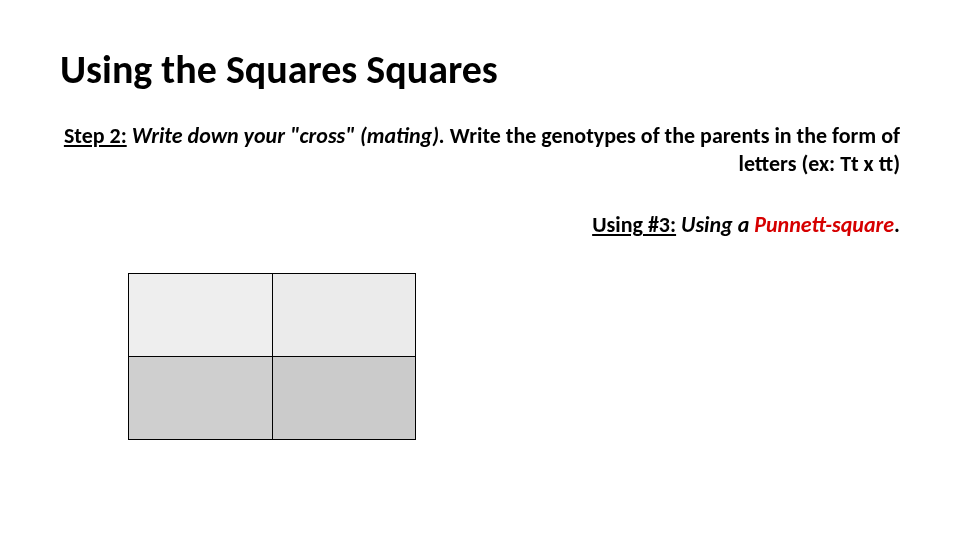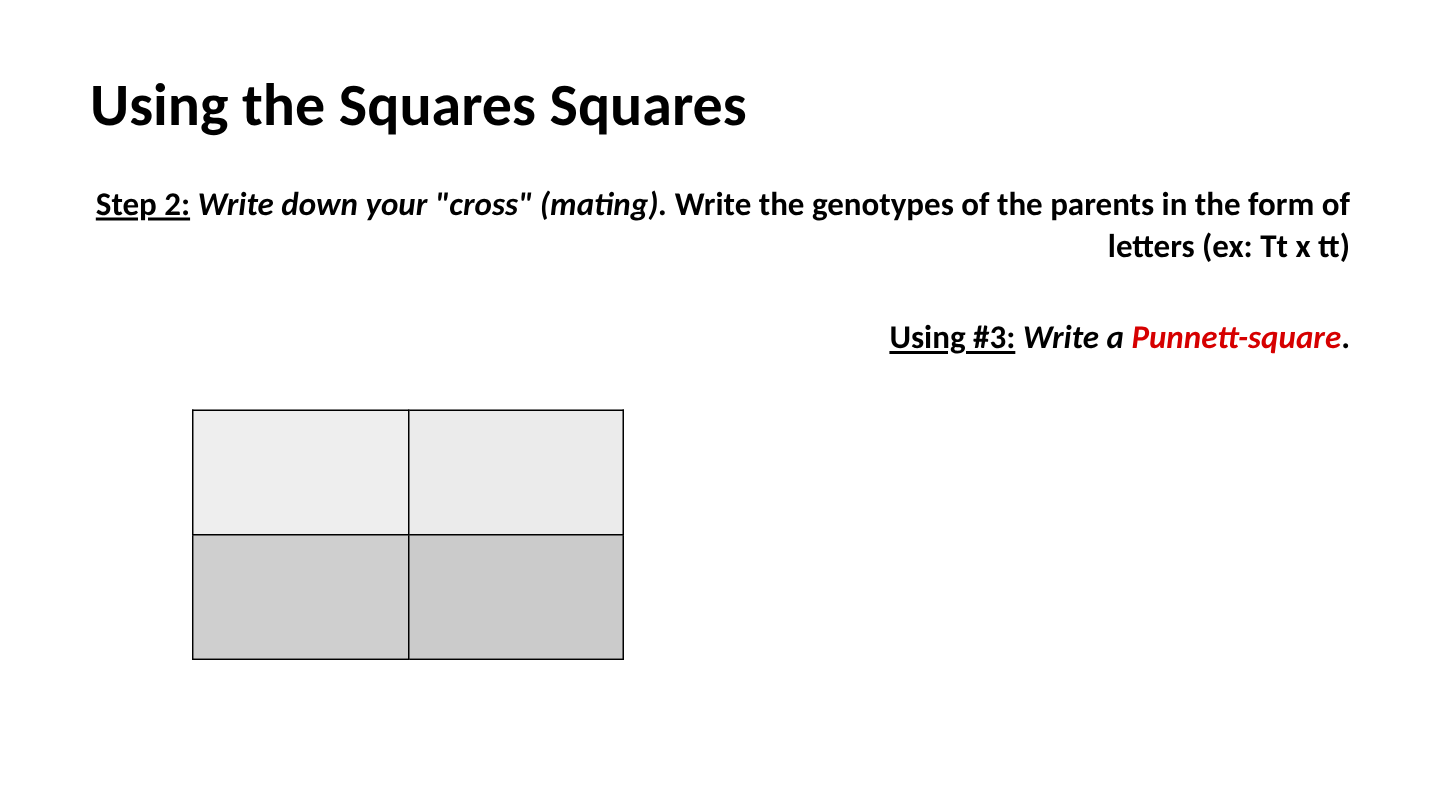--- a/index.html
+++ b/index.html
@@ -65,21 +65,21 @@
 
 <div class="slide">
 
   <h1 class="title">Using the Squares Squares</h1>
 
   <p class="body-text">
     <span class="step-label">Step 2:</span><span class="italic"> Write down your "cross" (mating).</span><span>  Write the genotypes of the parents in the form of letters (ex: Tt x tt)</span>
   </p>
 
   <p class="body-text">
-    <span class="step-label">Using #3:</span><span class="italic"> Write a </span><span class="italic red">Punnett-square</span><span>.</span>
+    <span class="step-label">Using #3:</span><span class="italic"> Using a </span><span class="italic red">Punnett-square</span><span>.</span>
   </p>
 
   <div class="punnett-wrap">
     <table class="punnett">
       <tbody>
           <tr>
         <td class="c-tl"></td>
         <td class="c-tr"></td>
       </tr>
       <tr>

